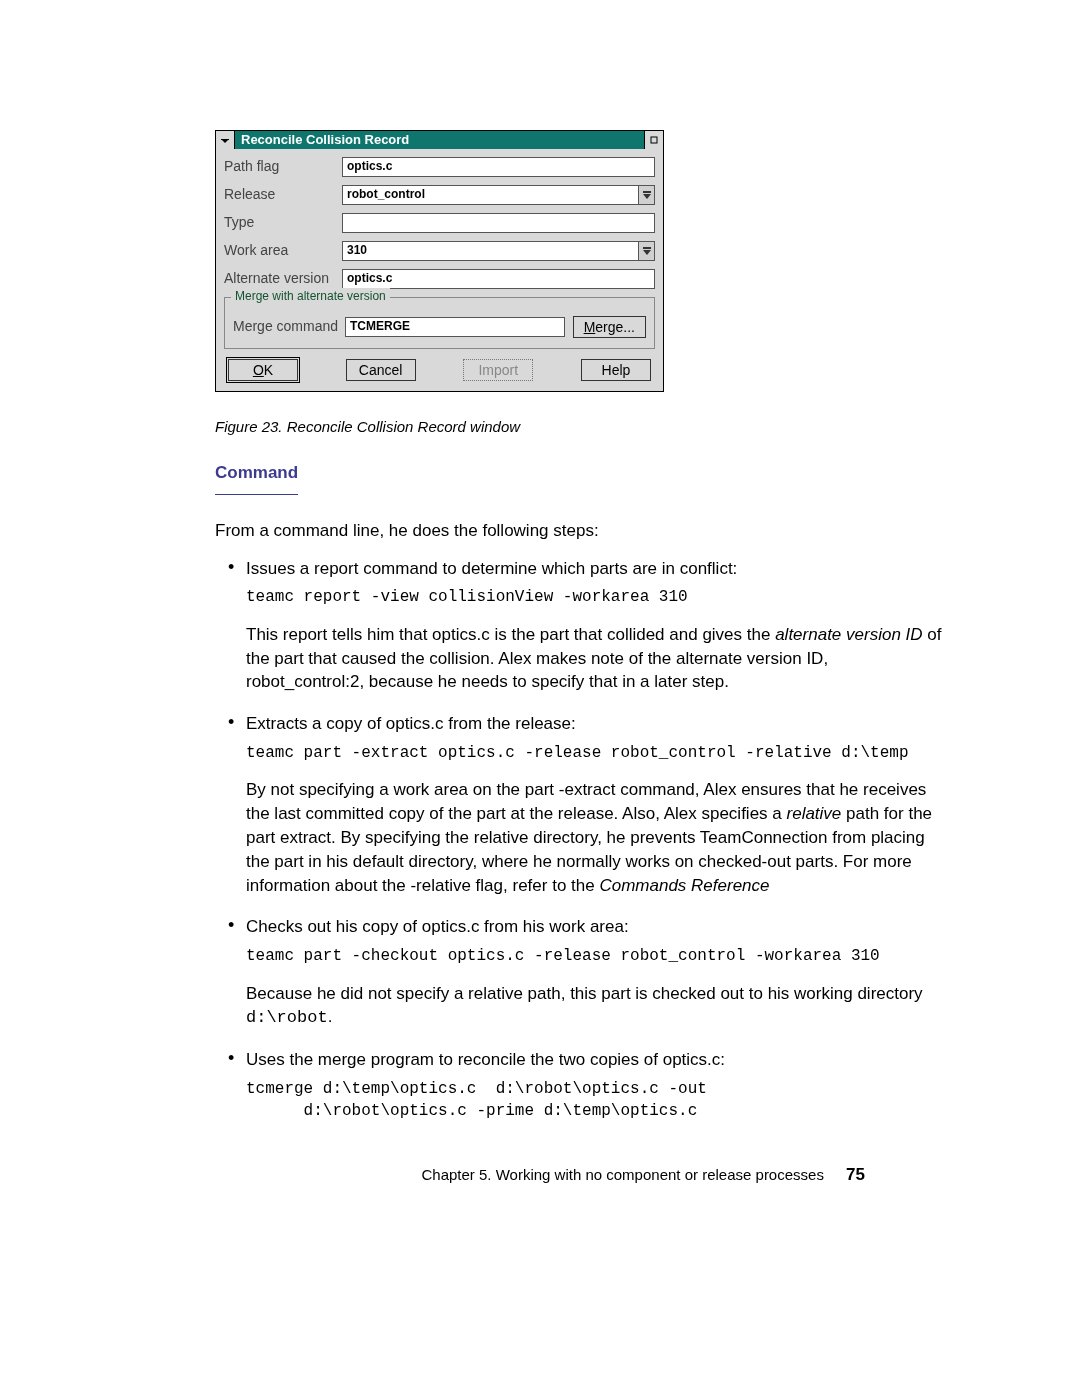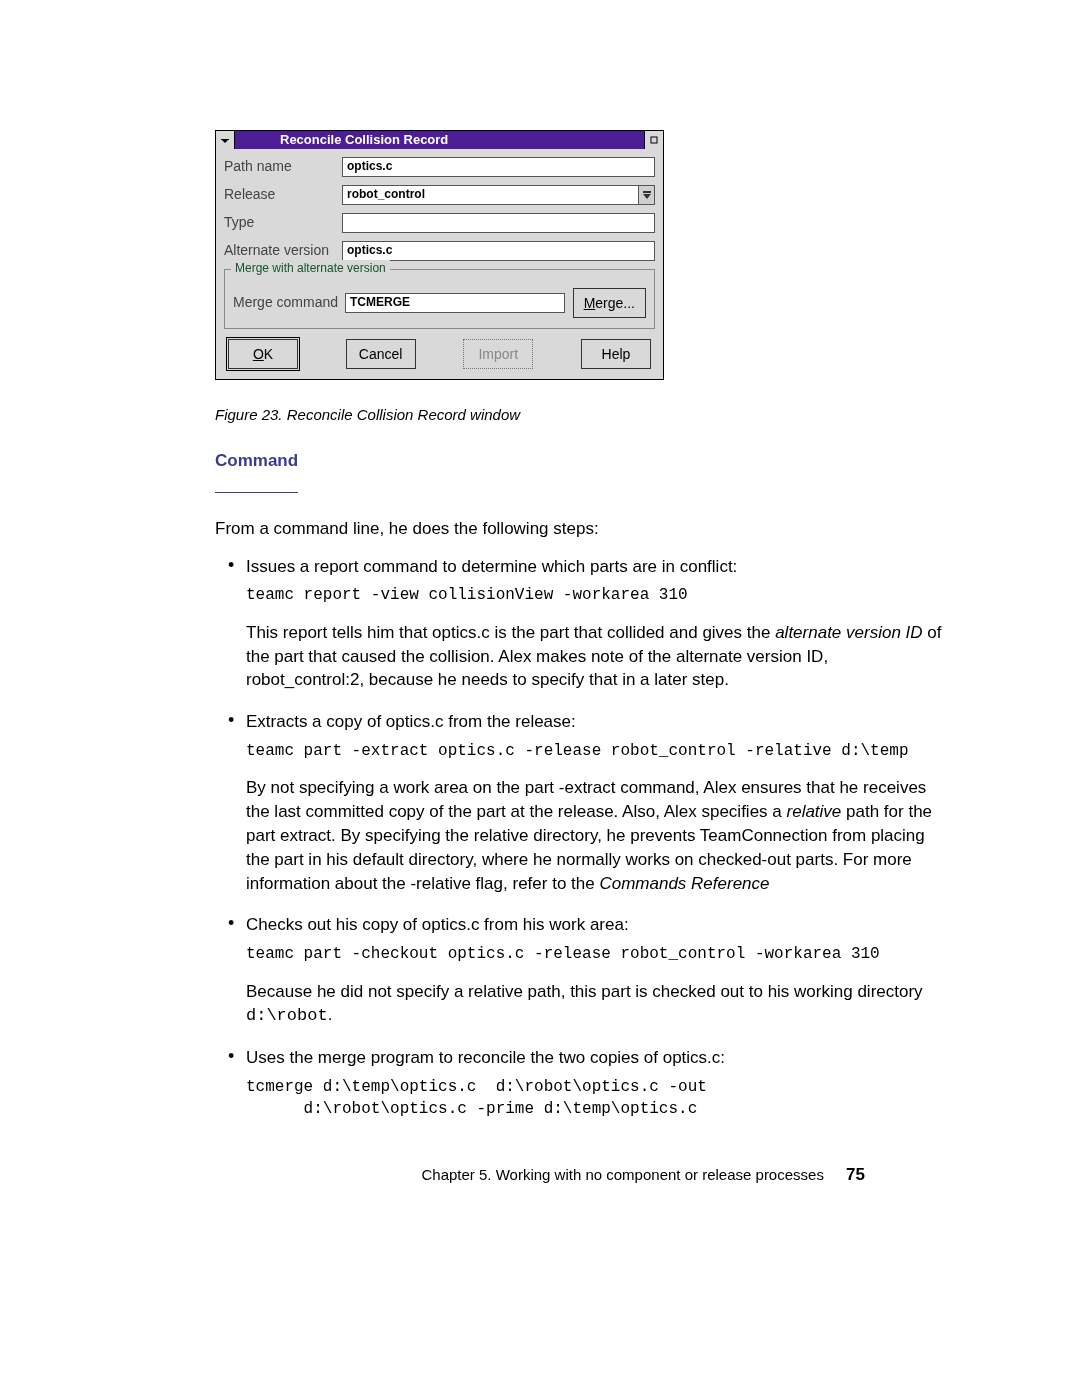--- a/index.html
+++ b/index.html
@@ -19,26 +19,25 @@
     position: relative;
   }
   .dialog {
     width: 447px;
     border: 1px solid #000;
     background: #d9d9d9;
   }
   .title-bar {
     display: flex;
     align-items: center;
-    background: #4c1d95;
+    background: #0f766e;
     color: #fff;
     height: 18px;
     font-weight: bold;
     font-size: 13px;
-    gap: 39px;
   }
   .sysmenu {
     width: 18px;
     height: 18px;
     background: #d9d9d9;
     border-right: 1px solid #000;
     display: flex;
     align-items: center;
     justify-content: center;
     color: #000;
@@ -110,21 +109,21 @@
   .group-legend {
     position: absolute;
     top: -10px;
     left: 6px;
     background: #d9d9d9;
     padding: 0 4px;
     font-size: 12px;
     color: #14532d;
   }
   .dlg-btn {
-    height: 30px;
+    height: 22px;
     border: 1px solid #333;
     background: #d9d9d9;
     font-size: 14px;
     padding: 0 10px;
     cursor: default;
     color: #000;
   }
   .dlg-btn.default {
     outline: 1px solid #000;
     outline-offset: 1px;
@@ -145,21 +144,21 @@
     font-style: italic;
     font-size: 15px;
     margin: 24px 0 24px 0;
     color: #000;
   }
   .section-heading {
     font-weight: bold;
     color: #3b3b8f;
     border-bottom: 1px solid #3b3b8f;
     display: inline-block;
-    padding-bottom: 19px;
+    padding-bottom: 9px;
     margin-bottom: 10px;
   }
   .body-text { margin: 14px 0; }
   ul.steps {
     list-style: none;
     padding: 0;
     margin: 9px;
   }
   ul.steps > li {
     position: relative;
@@ -206,38 +205,50 @@
       </div>
       <div class="title-text">Reconcile Collision Record</div>
       <div class="minbox">
         <svg width="10" height="10" viewBox="0 0 10 10">
             <rect x="2" y="2" width="6" height="6" fill="none" stroke="#000" stroke-width="1"></rect>
           </svg>
       </div>
     </div>
     <div class="dlg-body">
       <div class="form-row">
-        <div class="form-label">Path name</div>
+        <div class="form-label">Path flag</div>
         <div class="text-field">optics.c</div>
       </div>
       <div class="form-row">
         <div class="form-label">Release</div>
         <div class="combo">
           <div class="text-field">robot_control</div>
           <div class="combo-arrow">
             <svg width="8" height="8" viewBox="0 0 8 8">
                 <rect x="0" y="0" width="8" height="2" fill="#333"></rect>
                 <polygon points="4,8 0,3 8,3" fill="#333"></polygon>
               </svg>
           </div>
         </div>
       </div>
       <div class="form-row">
         <div class="form-label">Type</div>
         <div class="text-field"></div>
+      </div>
+      <div class="form-row">
+        <div class="form-label">Work area</div>
+        <div class="combo">
+          <div class="text-field">310</div>
+          <div class="combo-arrow">
+            <svg width="8" height="8" viewBox="0 0 8 8">
+                <rect x="0" y="0" width="8" height="2" fill="#333"></rect>
+                <polygon points="4,8 0,3 8,3" fill="#333"></polygon>
+              </svg>
+          </div>
+        </div>
       </div>
       <div class="form-row">
         <div class="form-label">Alternate version</div>
         <div class="text-field">optics.c</div>
       </div>
 
       <div class="groupbox">
         <div class="group-legend">Merge with alternate version</div>
         <div class="form-row" style="margin-bottom:0">
           <div class="form-label" style="width:112px">Merge command</div>

